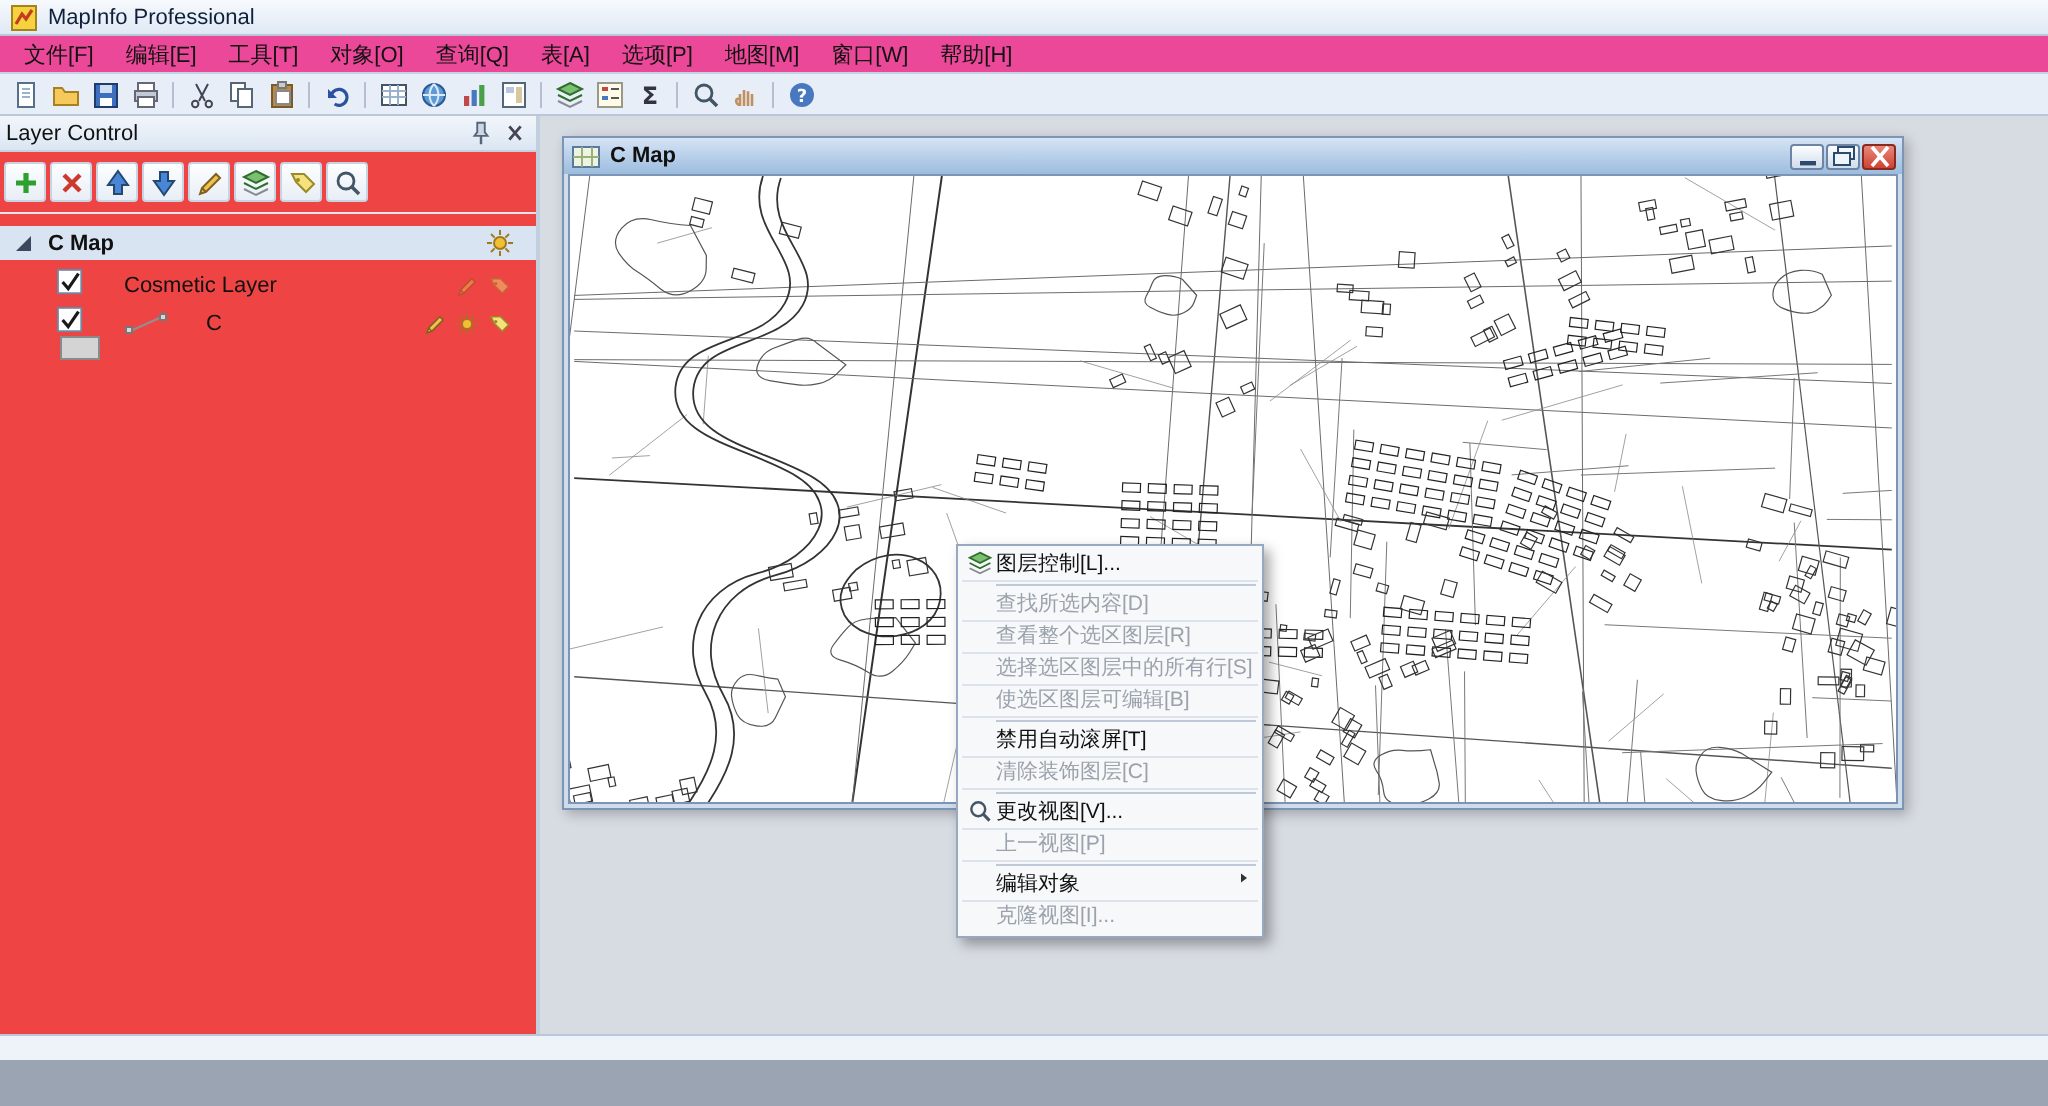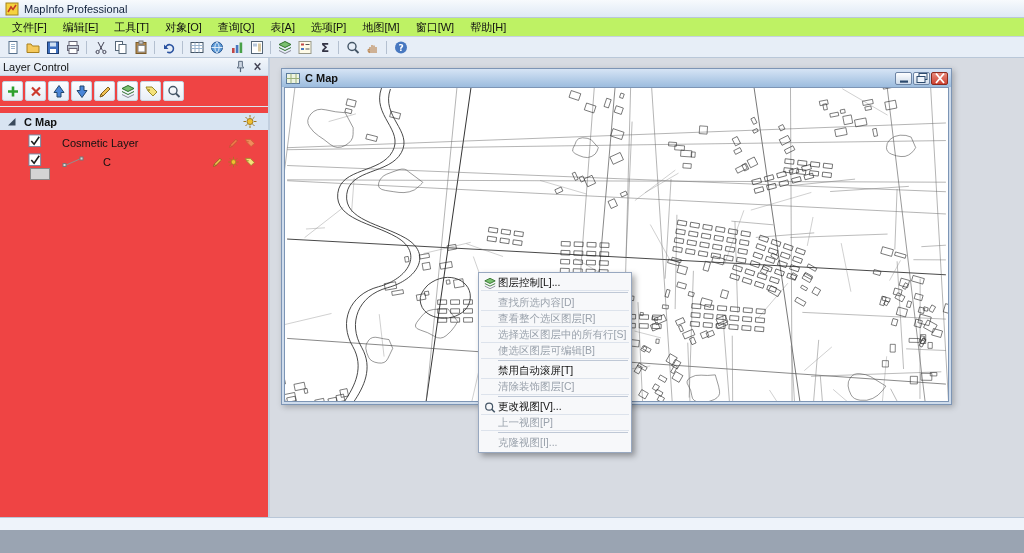--- a/index.html
+++ b/index.html
@@ -6,21 +6,21 @@
   .app{position:relative;width:1024px;height:530px;overflow:hidden;display:flex;flex-direction:column;
        background:#d7dde6;font-family:"Liberation Sans","DejaVu Sans",sans-serif;font-size:11px;color:#111}
   svg{display:block}
   svg text{font-family:"DejaVu Sans",sans-serif}
   button{font:inherit;cursor:default}
 
   .titlebar{height:17px;display:flex;align-items:center;gap:4px;padding:0 4px;
             background:linear-gradient(#f7fafd,#dfe9f5);border-bottom:1px solid #b9c7d8}
   .apptitle{color:#10203a}
 
-  .menubar{height:18px;display:flex;align-items:center;background:#bef264;border-bottom:1px solid #c5d1e0;padding:0 4px}
+  .menubar{height:18px;display:flex;align-items:center;background:#ec4899;border-bottom:1px solid #c5d1e0;padding:0 4px}
   .mi{padding:1px 8px}
 
   .toolbar{height:20px;display:flex;align-items:center;background:#e7eef7;border-bottom:1px solid #b9c7d8;padding:0 3px;gap:1px}
   .tbtn{width:19px;height:17px;border:1px solid transparent;background:transparent;padding:0;
         display:flex;align-items:center;justify-content:center;border-radius:2px}
   .tsep{width:1px;height:13px;background:#b4c0d0;margin:0 3px}
 
   .main{flex:1;display:flex;min-height:0}
 
   .panel{width:268px;min-width:268px;background:#ef4444;border-right:2px solid #c2cfdf;display:flex;flex-direction:column}
@@ -49,21 +49,21 @@
   .mwb{width:17px;height:13px;border:1px solid #6d84a4;border-radius:2px;padding:0;
        background:linear-gradient(#fdfeff,#cfdceb);display:flex;align-items:center;justify-content:center}
   .mwb.close{background:linear-gradient(#e8897a,#ce4233);border-color:#8a2a1e}
   .mwbody{position:absolute;left:2px;right:2px;top:18px;bottom:2px;background:#fff;border:1px solid #7d95b5;overflow:hidden}
   #mapsvg{width:100%;height:100%}
 
   .statusbar{height:12px;background:#eef3fa;border-top:1px solid #b9c7d8}
 
   .ctxmenu{position:absolute;left:478px;top:272px;width:148px;background:#f7f8fa;border:1px solid #98a8c0;
            box-shadow:3px 3px 6px rgba(0,0,0,.35);padding:2px;z-index:50}
-  .citem{height:15px;display:flex;align-items:flex-end;border-bottom:1px solid #dde3ec;font-size:10.5px;white-space:nowrap}
+  .citem{height:15px;display:flex;align-items:flex-start;border-bottom:1px solid #dde3ec;font-size:10.5px;white-space:nowrap}
   .citem:last-child{border-bottom:none}
   .cg{width:17px;min-width:17px;display:flex;align-items:center;justify-content:center}
   .dis .clab{color:#9aa2ac}
   .arr{margin-left:auto;margin-right:3px;display:flex}
   .csep{height:0;border-bottom:1px solid #bfc8d6;margin:1px 1px 2px 17px}
 </style>
 </head>
 <body>
 
 <div class="app">
@@ -904,18 +904,27 @@
             <path d="M10 9.5l3.5 3.5" stroke="#456" stroke-width="1.8"></path>
           </svg>
         </span>
         <span class="clab">更改视图[V]...</span>
       </div>
       <div class="citem dis">
         <span class="cg"></span>
         <span class="clab">上一视图[P]</span>
       </div>
       <div class="csep"></div>
+      <div class="citem">
+        <span class="cg"></span>
+        <span class="clab">编辑对象</span>
+        <span class="arr">
+          <svg width="8" height="8" viewBox="0 0 16 15">
+            <path d="M5 3l6 4.5L5 12z" fill="#333"></path>
+          </svg>
+        </span>
+      </div>
       <div class="citem dis">
         <span class="cg"></span>
         <span class="clab">克隆视图[I]...</span>
       </div>
     </div>
 </div>
 
 </body></html>

